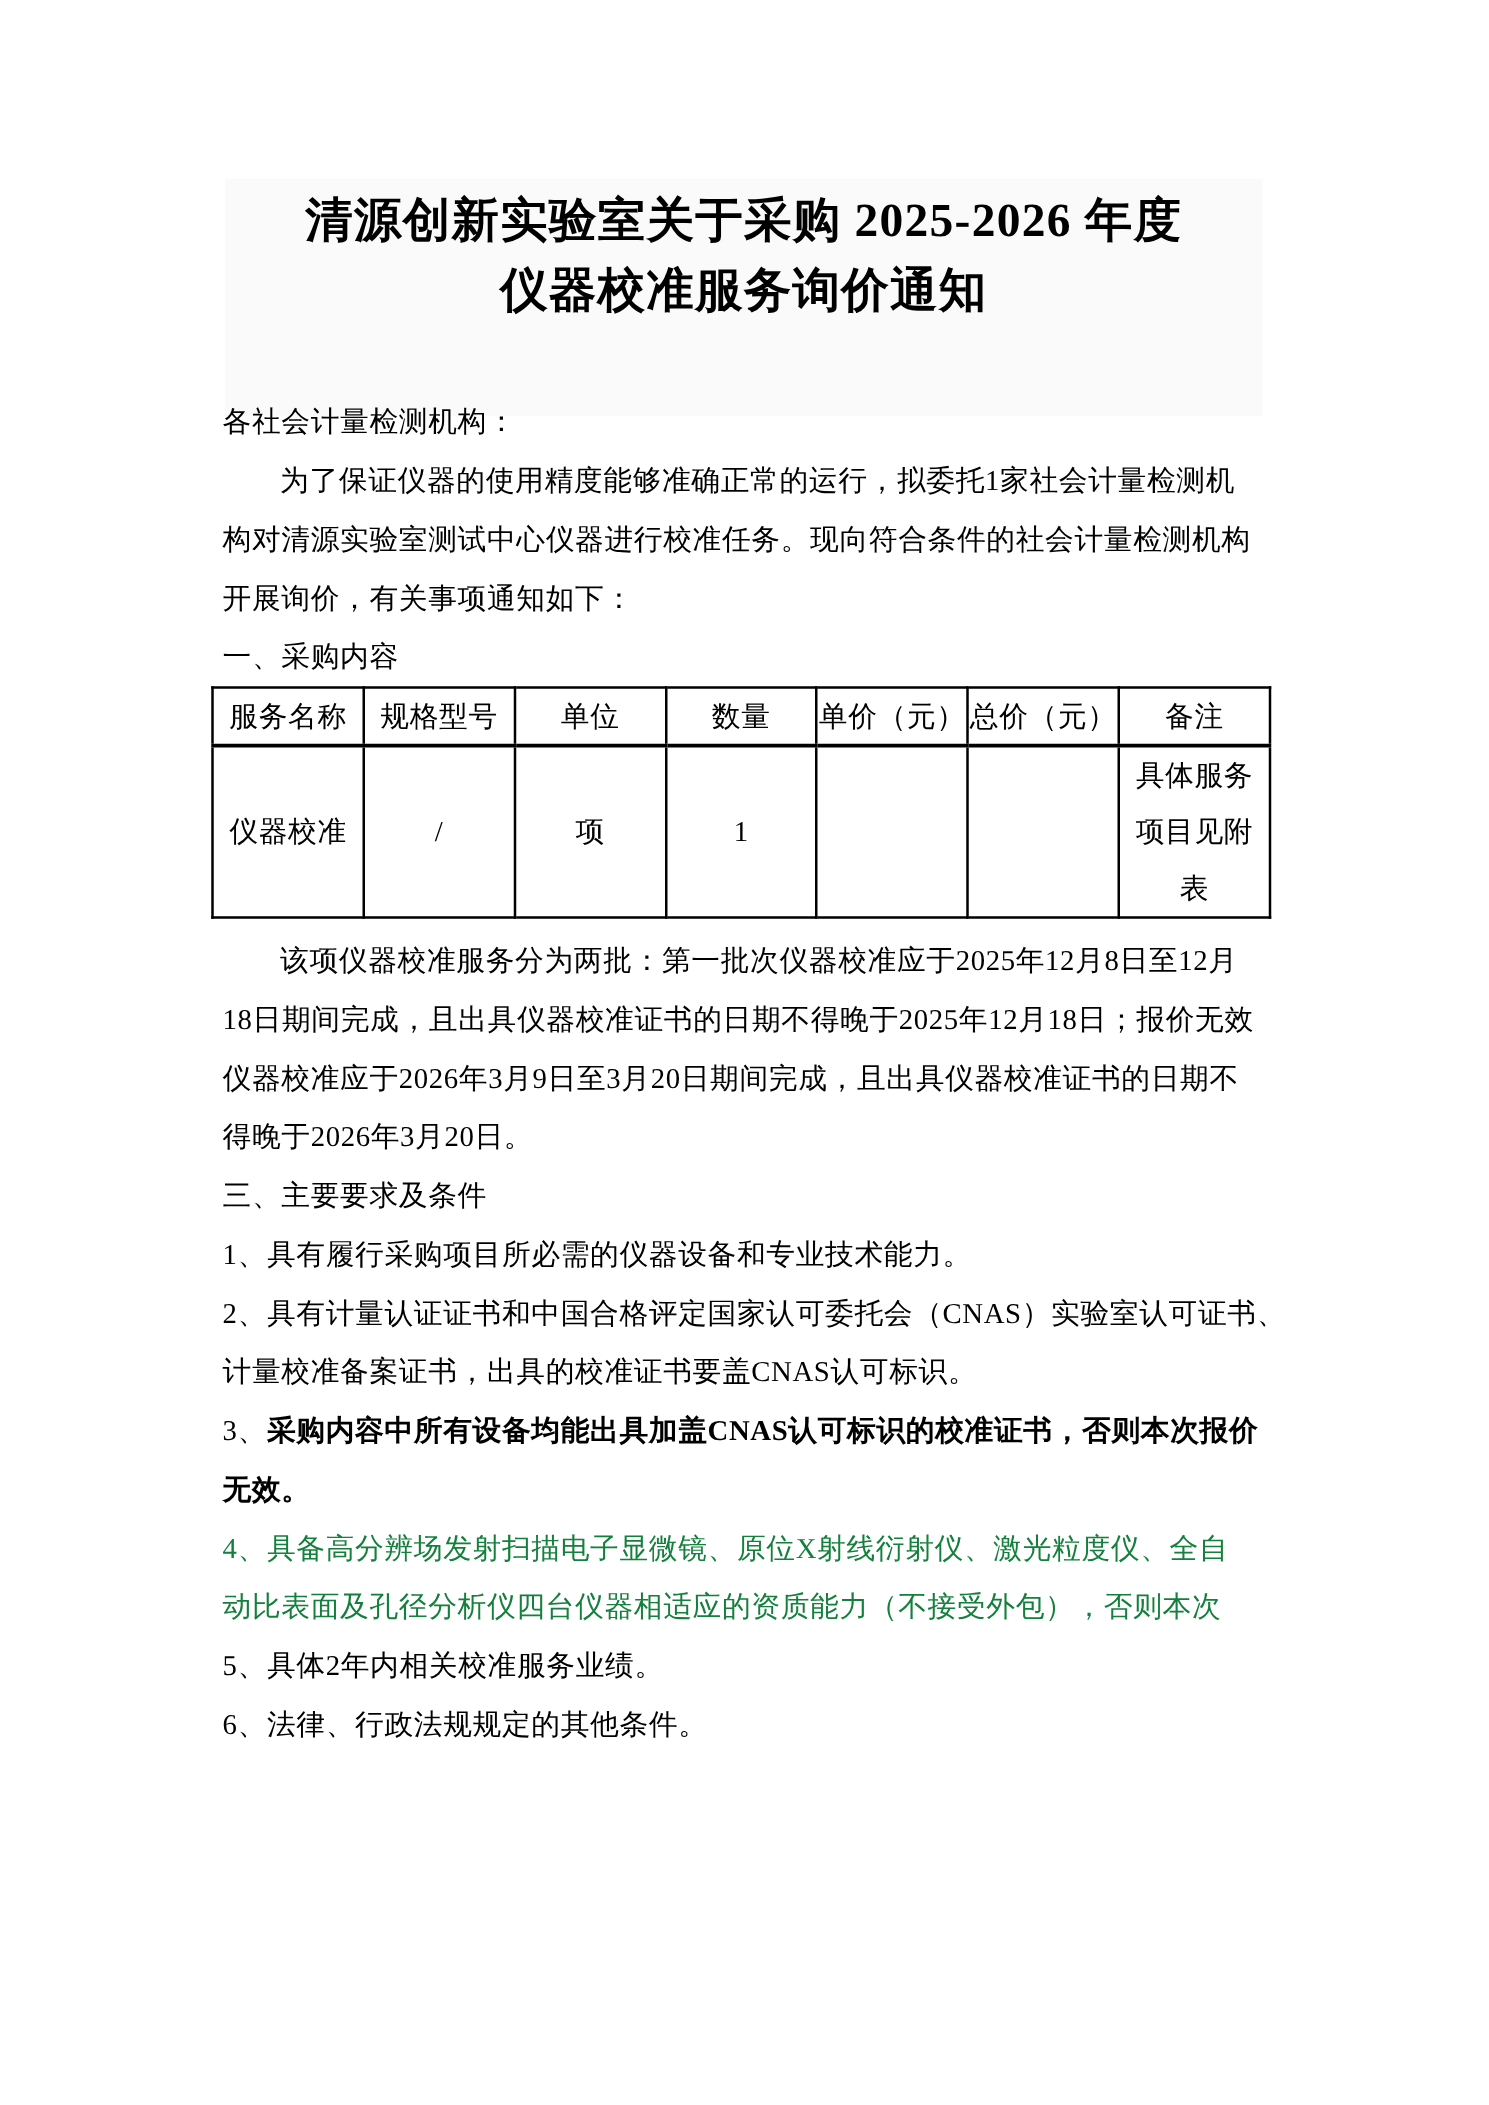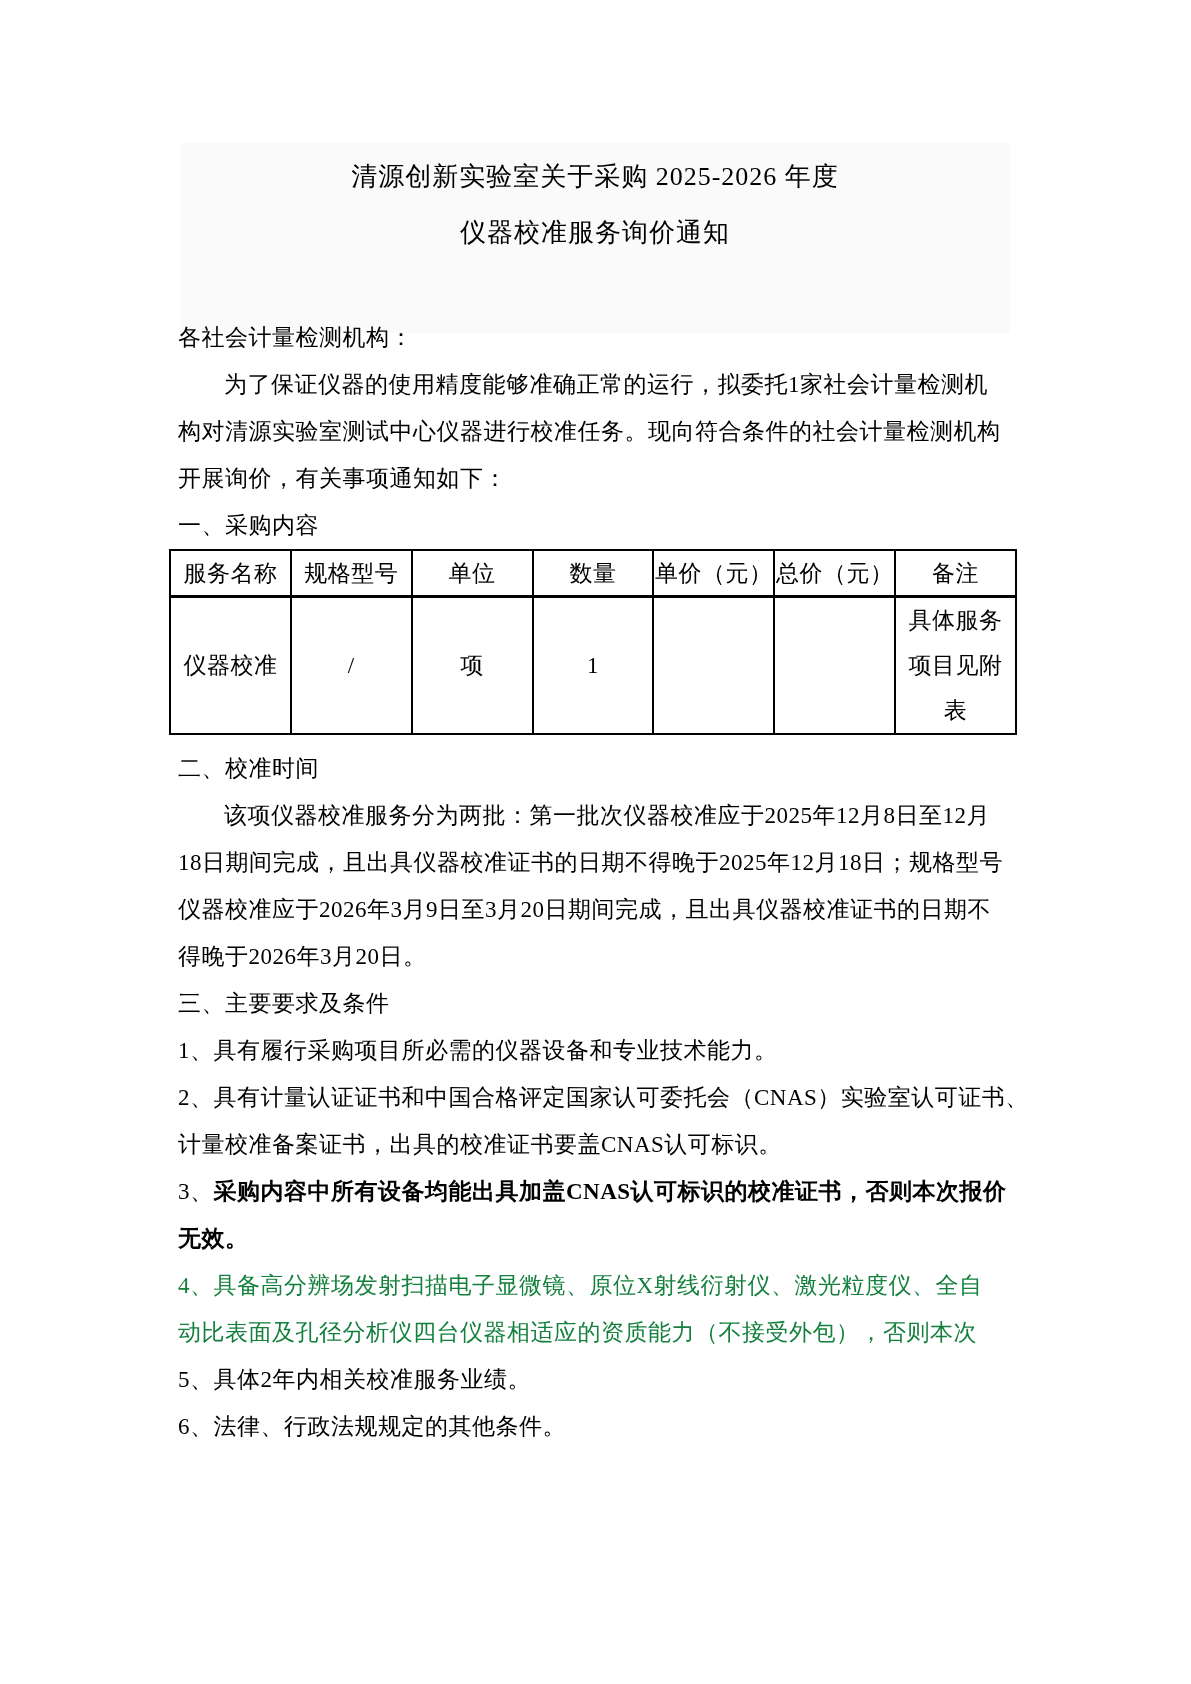--- a/index.html
+++ b/index.html
@@ -12,22 +12,22 @@
     overflow:hidden;
   }
   .title-block {
     position:absolute;
     left:180px; top:143px;
     width:830px; height:190px;
     background:#fafafa;
     text-align:center;
   }
   .title-line {
-    font-size:26px;
-    font-weight:normal;
+    font-size:38px;
+    font-weight:bold;
     height:56px; line-height:56px;
     letter-spacing:1px;
     white-space:nowrap;
   }
   .title-line.first { margin-top:6px; }
   .body {
     position:absolute;
     left:178px; top:314px;
     width:845px;
     font-size:23px;
@@ -104,23 +104,22 @@
           <td>1</td>
           <td></td>
           <td></td>
           <td class="remark-cell">
             <div>具体服务项目见附表</div>
           </td>
         </tr>
       </tbody>
     </table>
 
-    <div class="line">二、校准时间</div>
     <div class="line indent">该项仪器校准服务分为两批：第一批次仪器校准应于2025年12月8日至12月</div>
-    <div class="line">18日期间完成，且出具仪器校准证书的日期不得晚于2025年12月18日；规格型号</div>
+    <div class="line">18日期间完成，且出具仪器校准证书的日期不得晚于2025年12月18日；报价无效</div>
     <div class="line">仪器校准应于2026年3月9日至3月20日期间完成，且出具仪器校准证书的日期不</div>
     <div class="line">得晚于2026年3月20日。</div>
 
     <div class="line">三、主要要求及条件</div>
 
     <div class="line">1、具有履行采购项目所必需的仪器设备和专业技术能力。</div>
 
     <div class="line">2、具有计量认证证书和中国合格评定国家认可委托会（CNAS）实验室认可证书、</div>
     <div class="line">计量校准备案证书，出具的校准证书要盖CNAS认可标识。</div>
 

